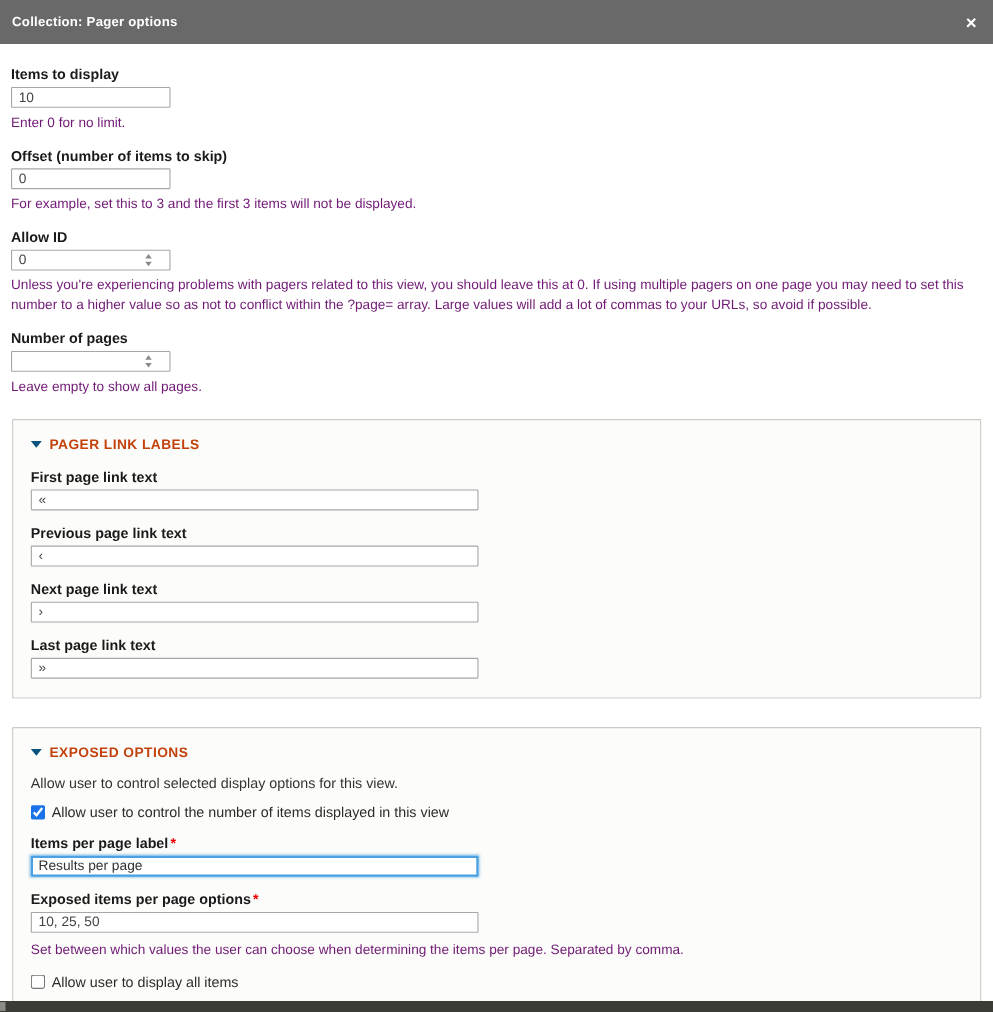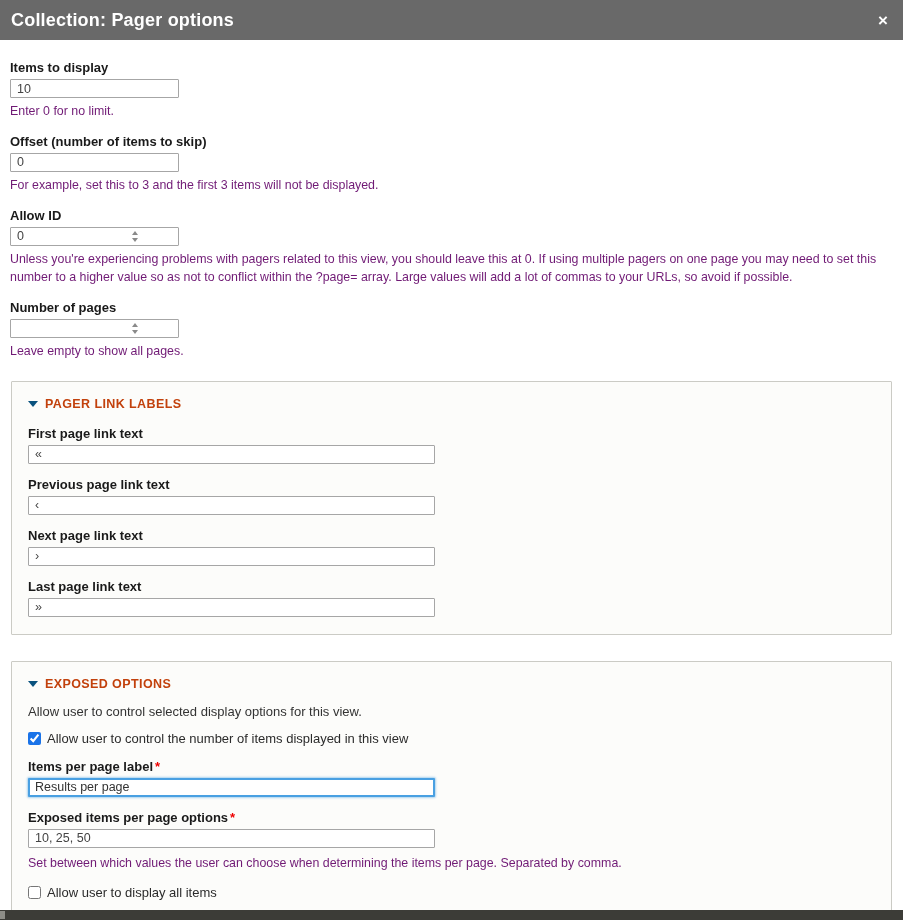--- a/index.html
+++ b/index.html
@@ -9,42 +9,42 @@
     background: #fff;
     font-family: "Liberation Sans", "DejaVu Sans", sans-serif;
     font-size: 13px; color: #2b2b2b;
   }
 
   
   .modal-header {
     height: 40px; background: #696969; color: #fff;
     display: flex; align-items: center; padding: 0 11px;
   }
-  .modal-title { font-weight: bold; font-size: 18px; letter-spacing: .2px; }
+  .modal-title { font-weight: bold; font-size: 12px; letter-spacing: .2px; }
   .modal-close {
     margin-left: auto; color: #fff; font-weight: bold; font-size: 17px;
     line-height: 1; cursor: pointer; padding: 2px 4px;
   }
 
   
   .content { padding: 20px 10px 0 10px; }
 
   .form-item { margin: 0 0 13px 0; }
   .form-item label.field-label {
     display: block; font-weight: bold; font-size: 13px; color: #1a1a1a;
     margin-bottom: 4px;
   }
   .req { color: #ee0000; font-weight: bold; margin-left: 2px; }
 
   input[type="text"] {
     border: 1px solid #a6a6a6; background: #fff; color: #444;
     font-family: "Liberation Sans", "DejaVu Sans", sans-serif;
     font-size: 12.5px; padding: 2px 6px; height: 19px; border-radius: 1px;
   }
-  .num-input { width: 169px; }
+  .num-input { width: 145px; }
   .wide-input { width: 407px; }
 
   .num-wrap { position: relative; width: 143px; }
   .spinner {
     position: absolute; right: 14px; top: 4px; width: 9px; height: 11px;
     display: flex; flex-direction: column; align-items: center; justify-content: space-between;
   }
   .spinner i {
     display: block; width: 0; height: 0; border-left: 3.5px solid transparent;
     border-right: 3.5px solid transparent;

